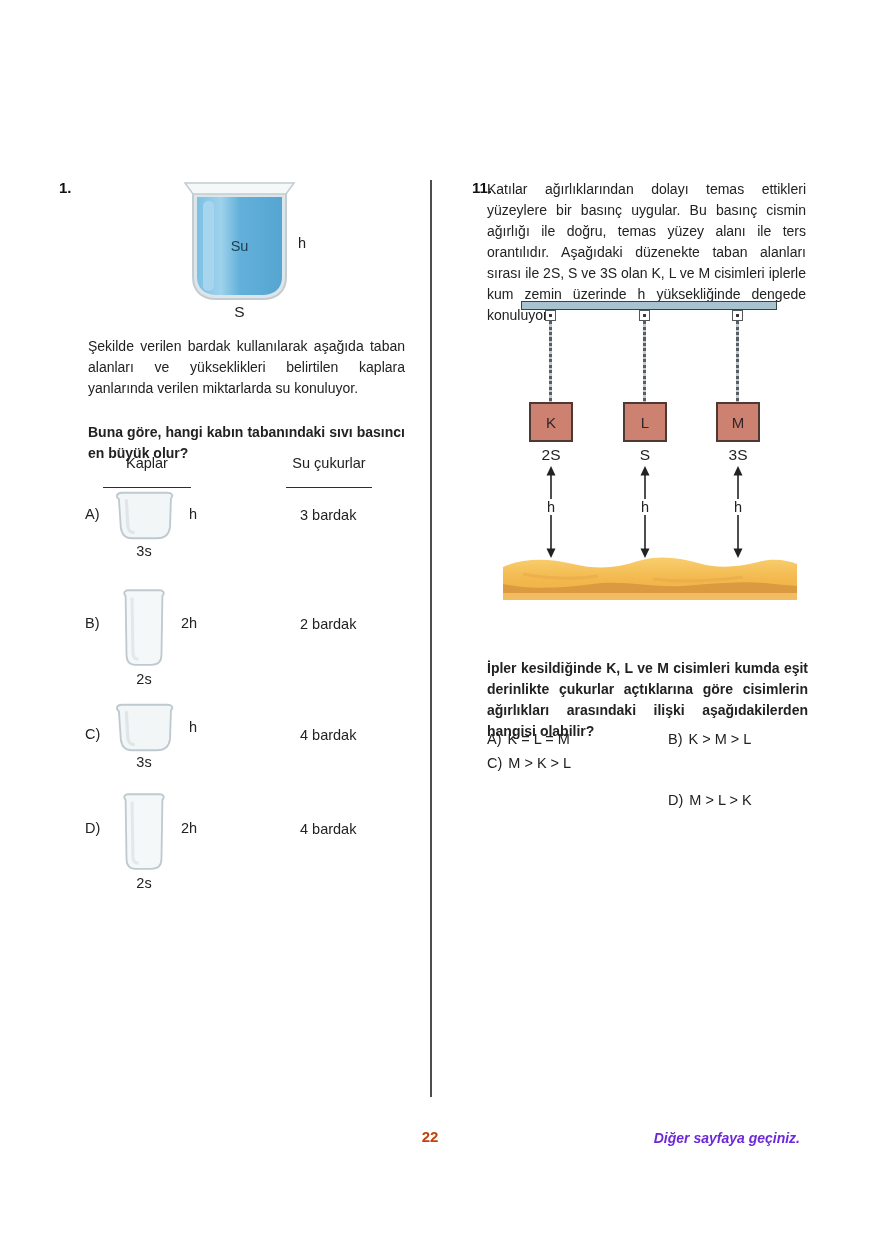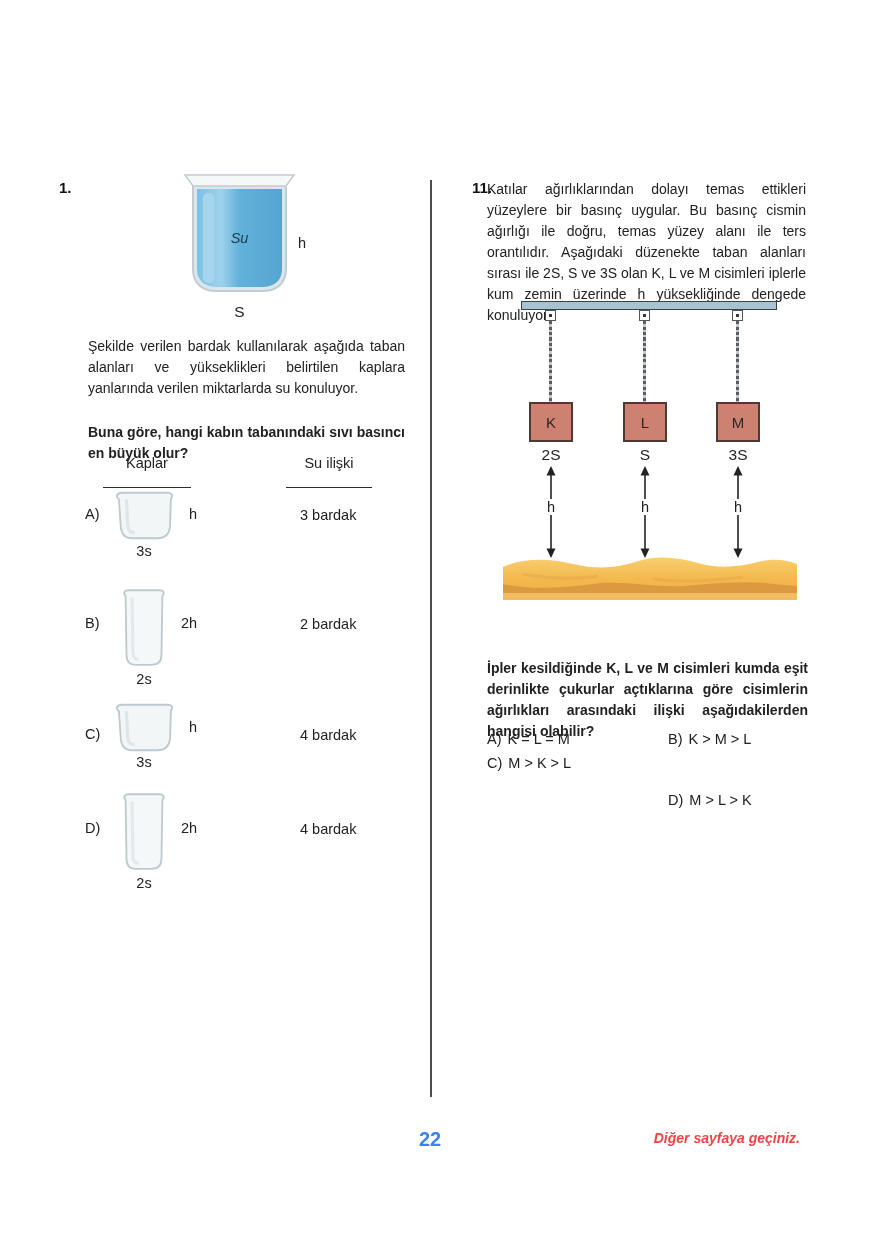--- a/index.html
+++ b/index.html
@@ -22,31 +22,31 @@
            font-size:15px; color:#30252a; }
   .hook { width:11px; height:11px; background:#fdfdfd; border:1.4px solid #51585c;
           box-sizing:border-box; position:absolute;
           background-image:radial-gradient(circle at 50% 50%, #333 1.4px, transparent 1.6px); }
   .rope { width:3px; background:repeating-linear-gradient(to bottom,
            #565e63 0px, #565e63 3px, #c3c9cc 3px, #c3c9cc 5.5px); position:absolute; }
   .ceiling { background:#a7c3cf; border:1.5px solid #33444b; box-sizing:border-box; }
   .h-chip { background:#ffffff; font-size:14.5px; color:#222; text-align:center; }
   .opt-label { margin-right:6px; }
   .opt { font-size:14.5px; color:#222; }
-  .footer-note { font-size:14px; font-weight:bold; font-style:italic; color:#ef4444; }
-  .page-num { font-size:20px; font-weight:bold; color:#3b82f6; text-align:center; }
+  .footer-note { font-size:14px; font-weight:bold; font-style:italic; color:#6d28d9; }
+  .page-num { font-size:15px; font-weight:bold; color:#c2410c; text-align:center; }
 </style>
 </head>
 <body>
 
 <div class="abs divider" style="left:430px; top:180px; height:917px;"></div>
 
 <div class="abs qnum" style="left:59px; top:179px;">1.</div>
 
-<div class="abs" style="left:183px; top:173px; width:113px; height:124px;font-style:italic;">
+<div class="abs" style="left:183px; top:181px; width:113px; height:124px;">
   <svg width="113" height="122" viewBox="0 0 113 122">
     <defs>
       <linearGradient id="wat" x1="0" y1="0" x2="1" y2="0">
         <stop offset="0" stop-color="#7cc0e4"></stop>
         <stop offset="0.28" stop-color="#9fd2ec"></stop>
         <stop offset="0.5" stop-color="#63b1da"></stop>
         <stop offset="1" stop-color="#55a5d2"></stop>
       </linearGradient>
     </defs>
     <path d="M10 12 L103 12 L103 96 C103 112 92 118 80 118 L33 118 C21 118 10 112 10 96 Z" fill="#dce6ea" stroke="#c2ccd1" stroke-width="2"></path>
@@ -56,21 +56,21 @@
   </svg>
   <span class="abs small-lbl center" style="left:0; top:57px; width:113px; color:#1c3c52;">Su</span>
 </div>
 <span class="abs small-lbl" style="left:298px; top:235px;">h</span>
 <span class="abs small-lbl center" style="left:183px; top:303px; width:113px; font-size:15.5px;">S</span>
 
 <div class="abs para" style="left:88px; top:336px; width:317px;">Şekilde verilen bardak kullanılarak aşağıda taban alanları ve yükseklikleri belirtilen kaplara yanlarında verilen miktarlarda su konuluyor.</div>
 <div class="abs para bold" style="left:88px; top:403px; width:317px;">Buna göre, hangi kabın tabanındaki sıvı basıncı en büyük olur?</div>
 
 <div class="abs col-header" style="left:103px; top:455px; width:88px;">Kaplar</div>
-<div class="abs col-header" style="left:286px; top:455px; width:86px;">Su ilişki</div>
+<div class="abs col-header" style="left:286px; top:455px; width:86px;">Su çukurlar</div>
 
 <div>
   <span class="abs opt" style="left:85px; top:506px;">A)</span>
   <svg class="abs" style="left:113px; top:490px;" width="62" height="52" viewBox="0 0 66 56">
     <path d="M9 3 C4 3 2 7 6 10 L8 40 C9 49 14 52 20 52 L47 52 C56 52 60 48 61 40 L62 9 C65 6 63 3 58 3 Z" fill="#f3f6f7" stroke="#bfcad0" stroke-width="2"></path>
     <path d="M14 10 L15.5 38 C16 44 19 46 23 46" fill="none" stroke="#dfe6e9" stroke-width="3.5"></path>
   </svg>
   <span class="abs small-lbl" style="left:189px; top:506px;">h</span>
   <span class="abs small-lbl center" style="left:113px; top:543px; width:62px;">3s</span>
   <span class="abs small-lbl" style="left:300px; top:507px;">3 bardak</span>

